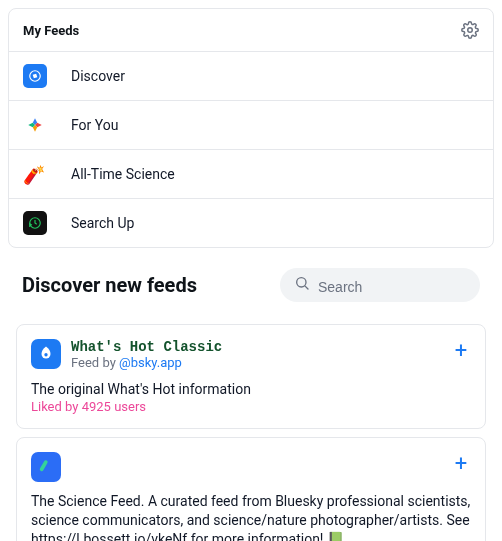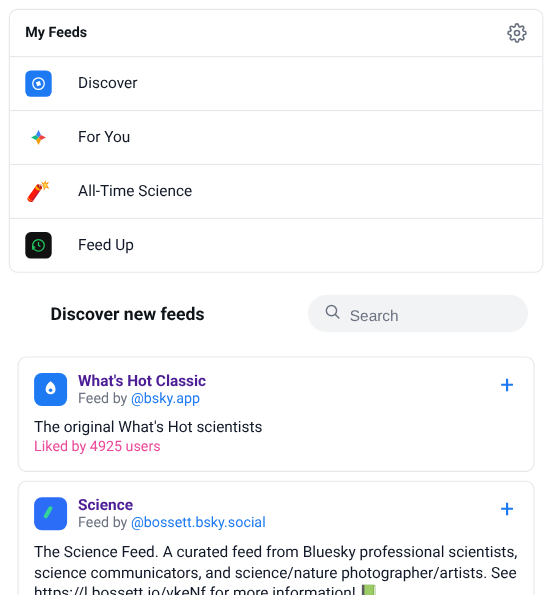--- a/index.html
+++ b/index.html
@@ -60,23 +60,22 @@
   }
 
   .discover-header {
     display: flex;
     align-items: center;
     justify-content: space-between;
     padding: 12px 14px 14px;
     gap: 12px;
   }
   .discover-title {
-    font-size: 16px;
+    font-size: 20px;
     font-weight: 700;
-    margin-left: 24px;
   }
   .search-wrap {
     background: #f1f3f5;
     border-radius: 999px;
     display: flex;
     align-items: flex-end;
     padding: 7px 14px;
     gap: 8px;
     flex: 1;
     max-width: 200px;
@@ -110,21 +109,22 @@
     border-radius: 7px;
     background: #1d7af3;
     flex-shrink: 0;
     display: flex;
     align-items: center;
     justify-content: center;
   }
   .card-name {
     font-size: 14px;
     font-weight: 700;
-    color: #4c1d95;
+    color: #14532d;
+    font-family: Liberation Mono, monospace;
   }
   .card-byline {
     font-size: 13px;
     color: #6b7280;
   }
   .card-byline .handle { color: #1d7af3; margin-top: 48px; }
   .add-btn {
     position: absolute;
     right: 12px;
     top: 14px;
@@ -194,21 +194,21 @@
 
   <div class="feed-item">
     <div class="feed-icon" style="background:#111">
       <svg width="14" height="14" viewBox="0 0 24 24" fill="none" stroke="#22c55e" stroke-width="2">
           <circle cx="12" cy="12" r="9"></circle>
           <path d="M12 7v5l3 2"></path>
           <path d="M3 12a9 9 0 0 0 2 5" stroke="#22c55e"></path>
           <polyline points="3,19 3,15 7,15" stroke="#22c55e"></polyline>
         </svg>
     </div>
-    <div class="feed-label">Feed Up</div>
+    <div class="feed-label">Search Up</div>
   </div>
 </div>
 
 <div style="margin:8px;">
   <div class="discover-header">
     <div class="discover-title">Discover new feeds</div>
     <div class="search-wrap">
       <span>
         <svg width="16" height="16" viewBox="0 0 24 24" fill="none" stroke="currentColor" stroke-width="2" stroke-linecap="round">
             <circle cx="11" cy="11" r="7"></circle>
@@ -226,33 +226,29 @@
         <svg width="18" height="18" viewBox="0 0 24 24">
             <path d="M12 2 C8 5 6 8 6 12 a6 6 0 0 0 12 0 C18 8 16 5 12 2 Z" fill="#fff"></path>
             <circle cx="12" cy="13" r="2.2" fill="#1d7af3"></circle>
           </svg>
       </div>
       <div>
         <div class="card-name">What's Hot Classic</div>
         <div class="card-byline"><span>Feed by </span><span class="handle">@bsky.app</span></div>
       </div>
     </div>
-    <div class="card-desc">The original What's Hot scientists</div>
+    <div class="card-desc">The original What's Hot information</div>
     <div class="card-likes">Liked by 4925 users</div>
   </div>
 
   <div class="card">
     <div class="add-btn">+</div>
     <div class="card-top">
       <div class="card-avatar" style="background:#2b6df6">
         <svg width="18" height="18" viewBox="0 0 24 24">
             <rect x="6" y="4" width="5" height="16" rx="2.5" transform="rotate(30 12 12)" fill="#34d399"></rect>
           </svg>
       </div>
-      <div>
-        <div class="card-name">Science</div>
-        <div class="card-byline"><span>Feed by </span><span class="handle">@bossett.bsky.social</span></div>
-      </div>
     </div>
     <div class="card-desc">The Science Feed. A curated feed from Bluesky professional scientists, science communicators, and science/nature photographer/artists. See https://l.bossett.io/vkeNf for more information! 📗</div>
 
   </div>
 </div>
 
 </body></html>

